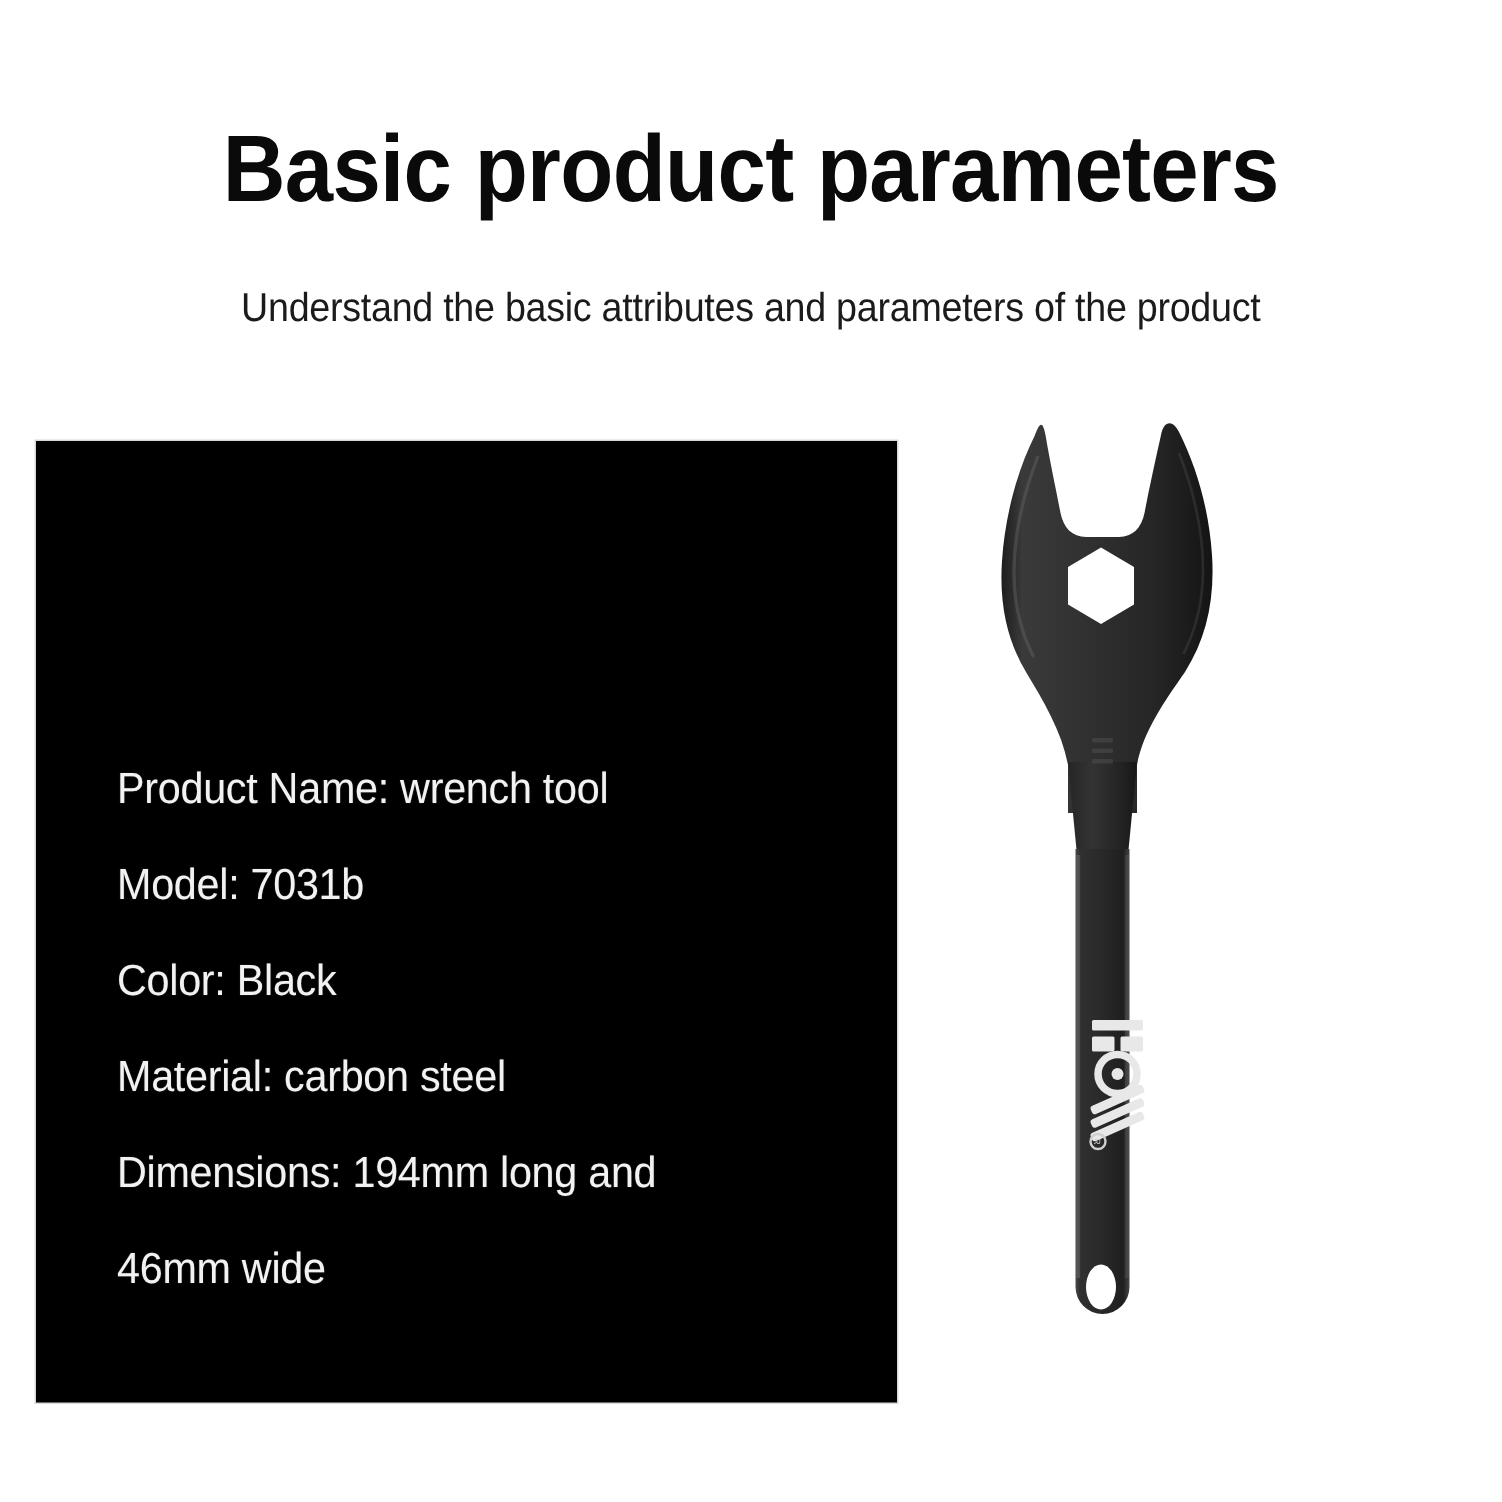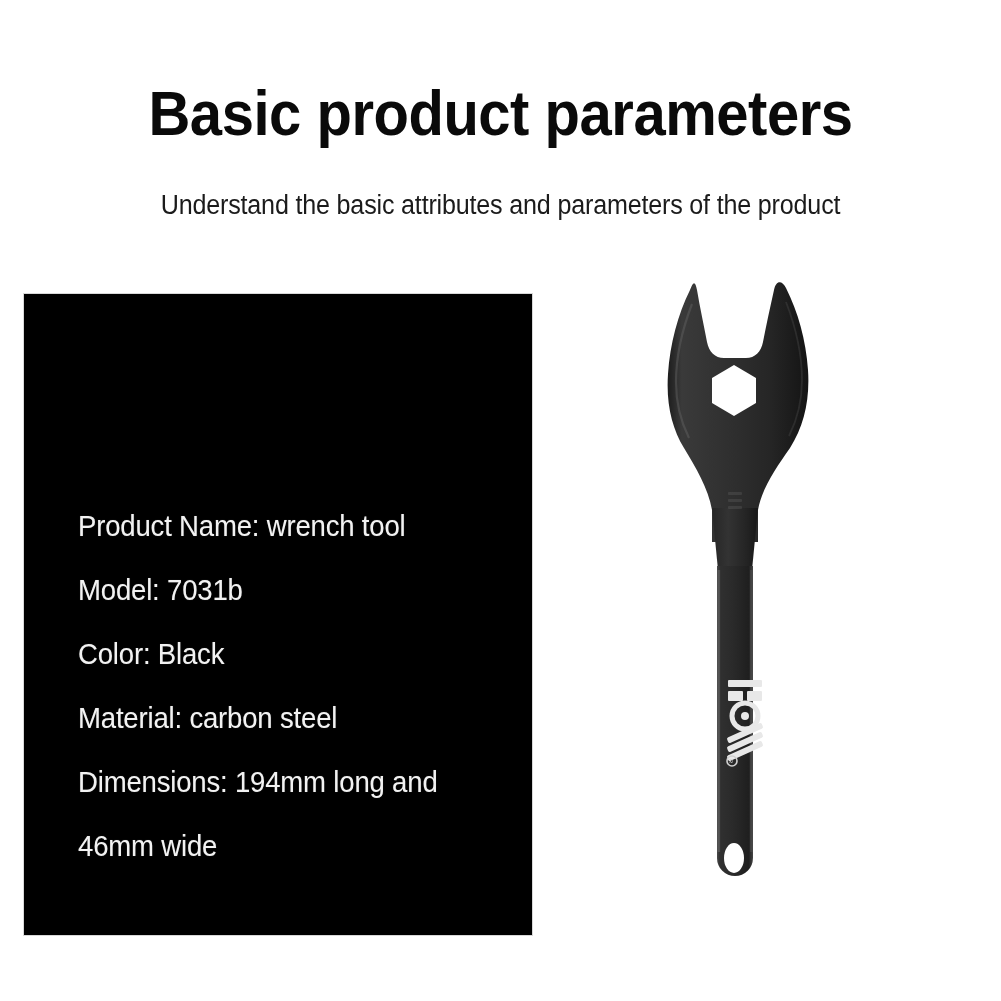--- a/index.html
+++ b/index.html
@@ -41,21 +41,21 @@
     letter-spacing:-0.2px;
     transform:scaleX(0.93);
     transform-origin:center top;
     white-space:nowrap;
   }
 
   
   .spec-panel {
     position:absolute;
     left:24px; top:294px;
-    width:508px; height:641px;
+    width:574px; height:641px;
     background:#000000;
     box-shadow:0 0 0 1px #d8d8d8;
   }
 
   .spec-list {
     position:absolute;
     left:54px;
     top:200px;
     width:430px;
   }

